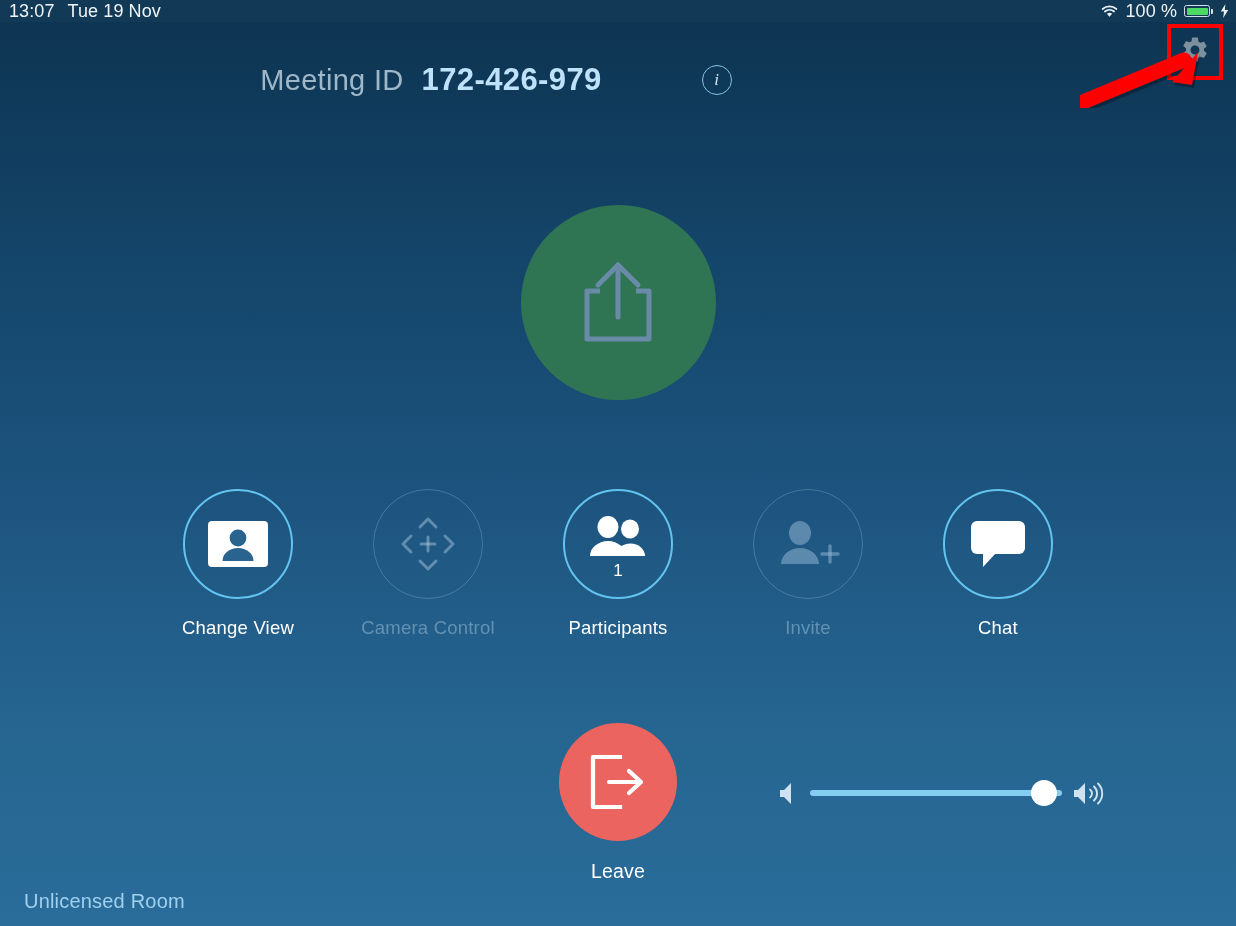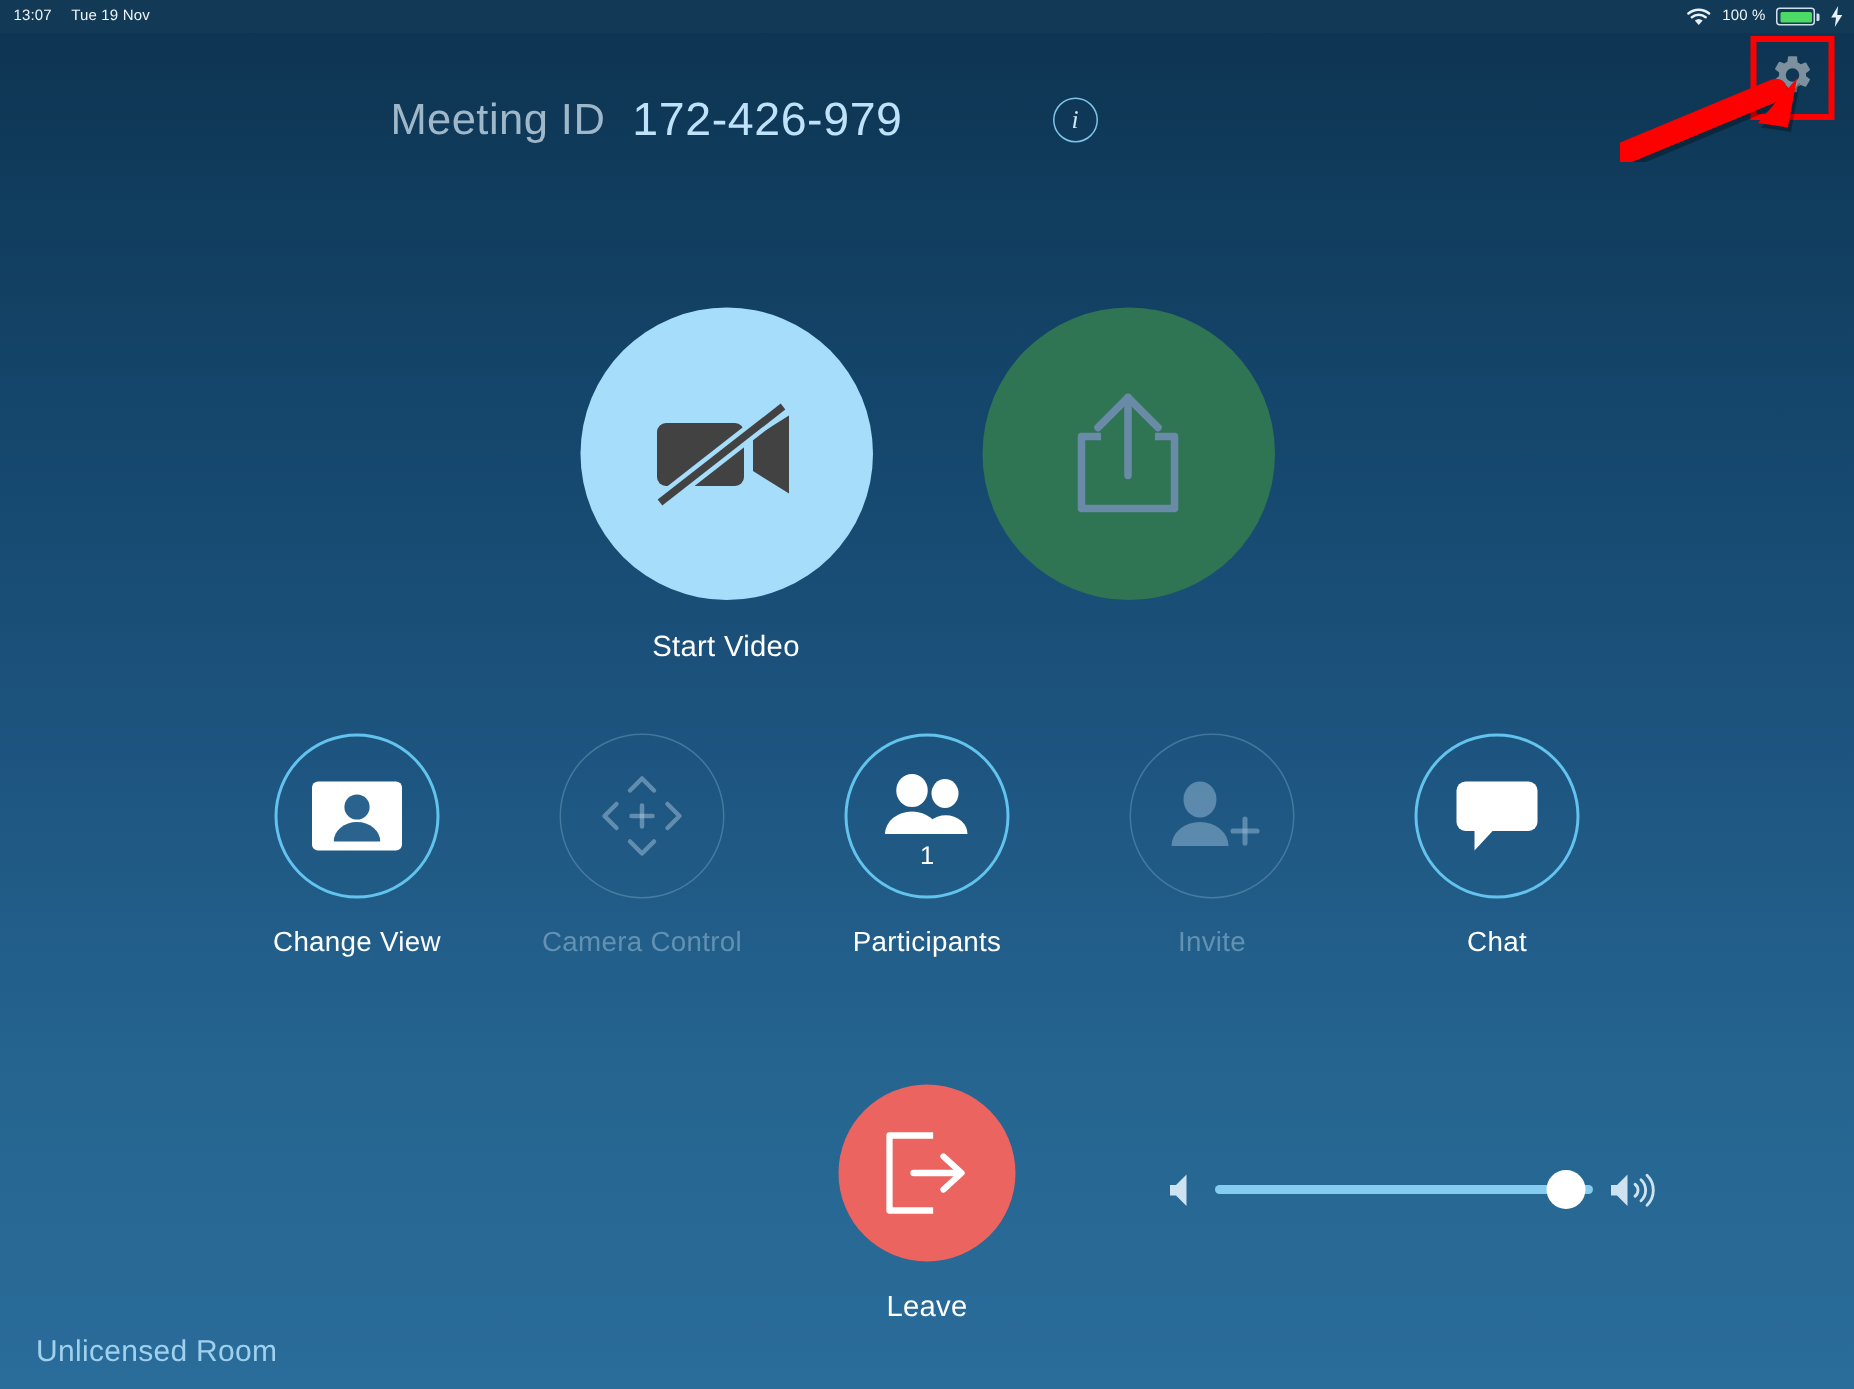--- a/index.html
+++ b/index.html
@@ -25,21 +25,21 @@
   
   #statusbar {
     position: absolute;
     top: 0; left: 0;
     width: 1236px;
     height: 22px;
     background: #123a56;
     display: flex;
     align-items: center;
     color: #eef4f8;
-    font-size: 10px;
+    font-size: 18px;
   }
   #statusbar .left {
     display: flex;
     align-items: center;
     gap: 13px;
     padding-left: 9px;
   }
   #statusbar .right {
     margin-left: auto;
     display: flex;
@@ -84,21 +84,21 @@
   }
   #meeting-label {
     font-size: 29px;
     color: #9fb8c9;
     font-weight: 300;
     letter-spacing: .3px;
   }
   #meeting-id {
     font-size: 31px;
     color: #bfe2fb;
-    font-weight: 400;
+    font-weight: 700;
     letter-spacing: .4px;
   }
   #info-icon {
     margin-left: 82px;
     width: 28px; height: 28px;
     border: 1.6px solid #7fc4e8;
     border-radius: 50%;
     color: #cfe7f6;
     font-size: 17px;
     display: flex;
@@ -324,33 +324,20 @@
         <path d="M92 30 L118 0 L112 33 Z" fill="rgba(0,0,0,.30)"></path>
       </g>
       <path d="M3 50 L104 8" stroke="#fe0000" stroke-width="15" stroke-linecap="round" fill="none"></path>
       <path d="M92 30 L118 0 L112 33 Z" fill="#fe0000"></path>
     </svg>
   </div>
 
   <div id="row-main">
 
 
-    <div class="btn-cell">
-      <div class="circle-big filled-blue">
-        <span>
-          <svg width="100" height="76" viewBox="0 0 100 76">
-            <rect x="4" y="17" width="58" height="42" rx="6" fill="#424242"></rect>
-            <path d="M68 27 L92 12 L92 64 L68 49 Z" fill="#424242"></path>
-            <line x1="6" y1="70" x2="88" y2="6" stroke="#a5ddfa" stroke-width="11"></line>
-            <line x1="6" y1="70" x2="88" y2="6" stroke="#424242" stroke-width="5"></line>
-          </svg>
-        </span>
-      </div>
-      <span class="btn-label">Start Video</span>
-    </div>
 
     <div class="btn-cell">
       <div class="circle-big filled-green">
         <span>
           <svg width="86" height="84" viewBox="0 0 86 84">
             <path d="M43 4 L43 56" stroke="#6a8ba8" stroke-width="5" stroke-linecap="round" fill="none"></path>
             <path d="M23 24 L43 4 L63 24" stroke="#6a8ba8" stroke-width="5" fill="none" stroke-linecap="round" stroke-linejoin="round"></path>
             <path d="M25 30 H12 V78 H74 V30 H61" stroke="#6a8ba8" stroke-width="5" fill="none" stroke-linejoin="round"></path>
           </svg>
         </span>

